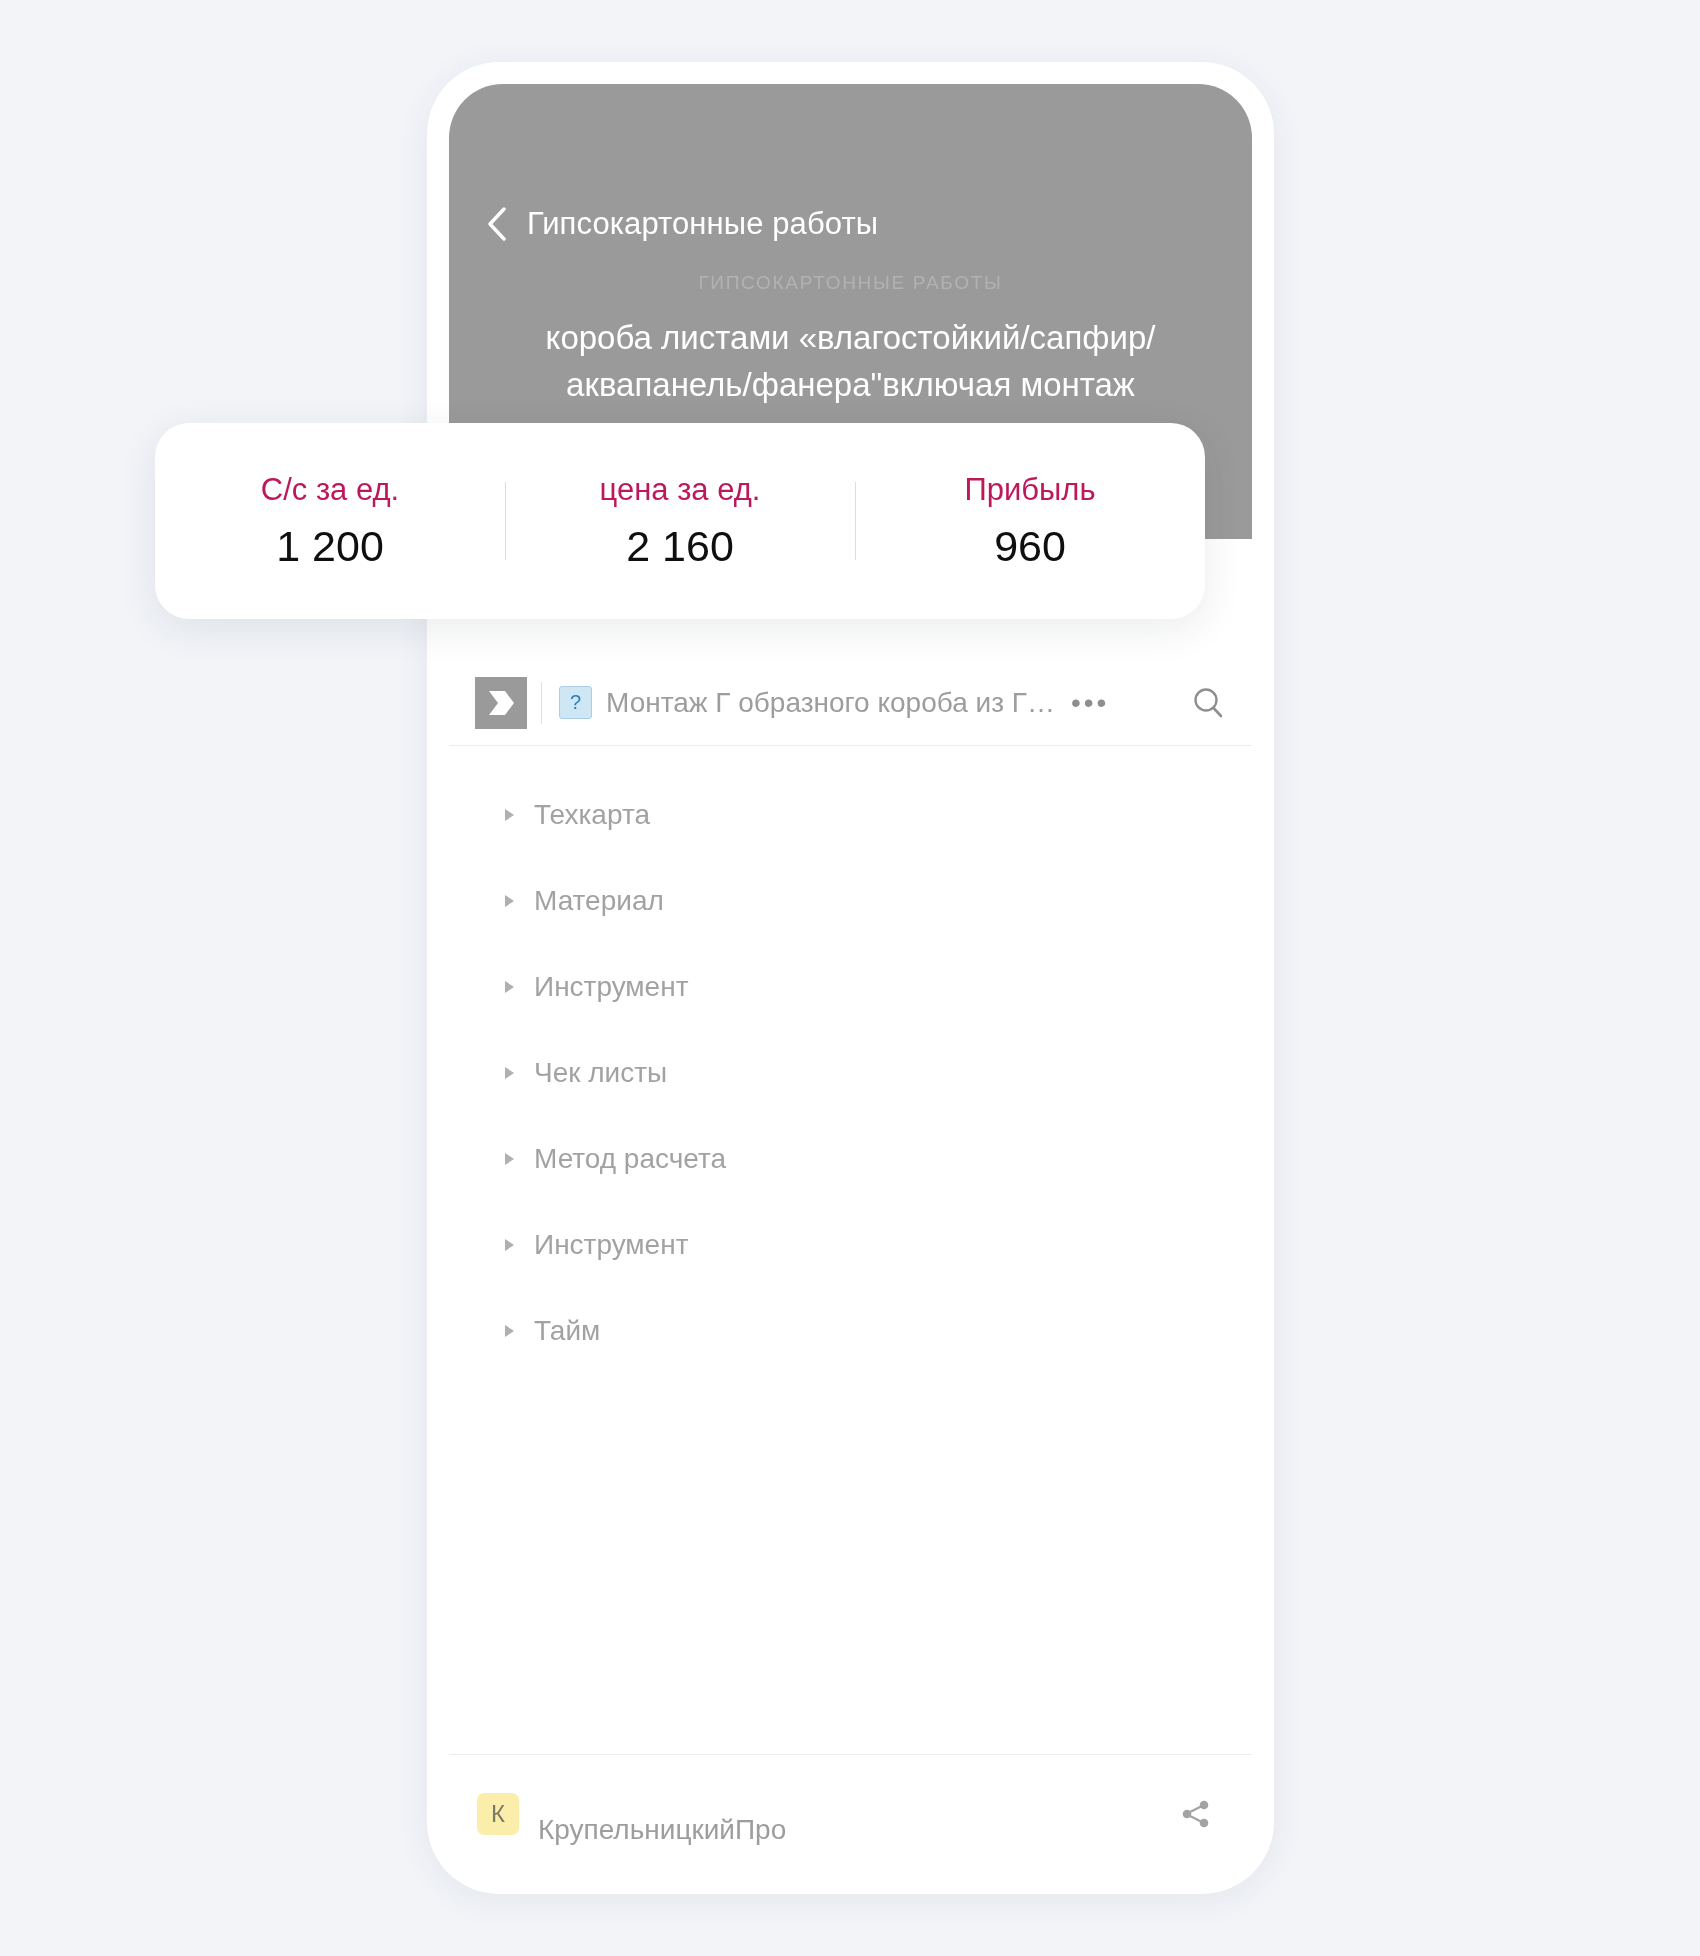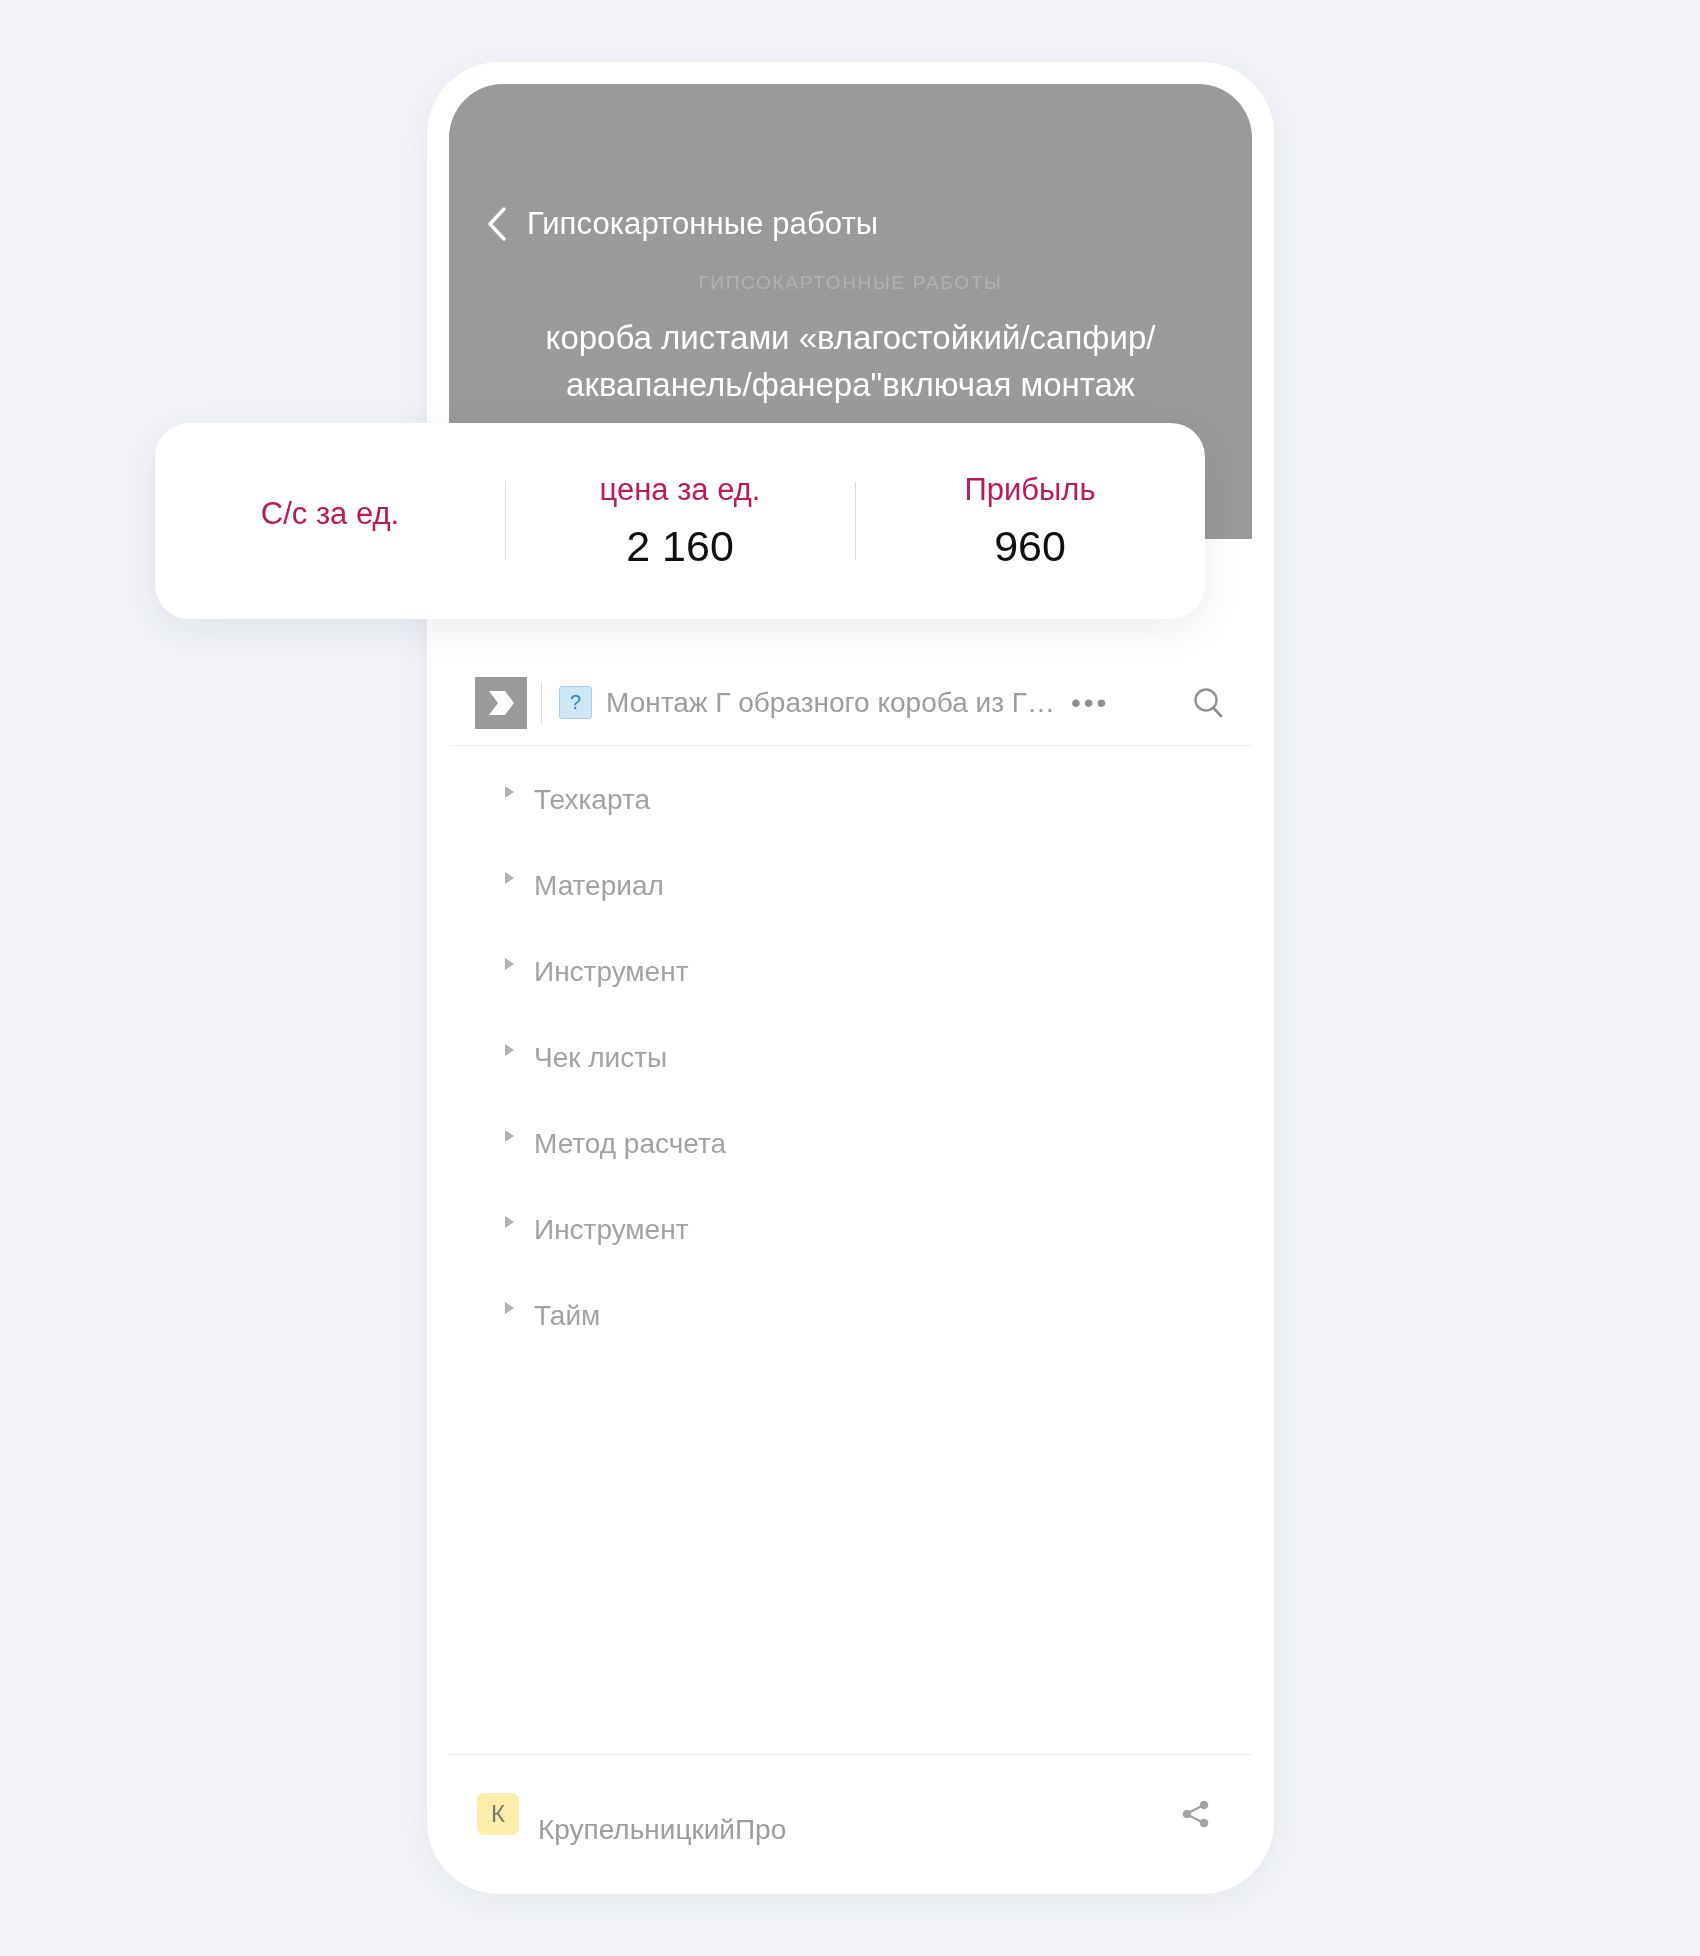--- a/index.html
+++ b/index.html
@@ -220,21 +220,21 @@
   #section-list {
     position: absolute;
     left: 0;
     top: 700px;
     width: 100%;
     padding-left: 52px;
     box-sizing: border-box;
   }
   .section-item {
     display: flex;
-    align-items: flex-start;
+    align-items: center;
     height: 62px;
     margin-bottom: 24px;
   }
   .section-caret {
     width: 16px;
     height: 16px;
     margin-right: 17px;
     flex: none;
   }
   .section-label {
@@ -411,20 +411,21 @@
         </svg>
       </span>
     </div>
 
   </div>
 </div>
 
 <div id="metrics-card">
   <div class="metric">
     <div class="metric-label">С/с за ед.</div>
+    <div class="metric-value">1 200</div>
   </div>
   <div class="metric">
     <div class="metric-label">цена за ед.</div>
     <div class="metric-value">2 160</div>
   </div>
   <div class="metric">
     <div class="metric-label">Прибыль</div>
     <div class="metric-value">960</div>
   </div>
 </div>

